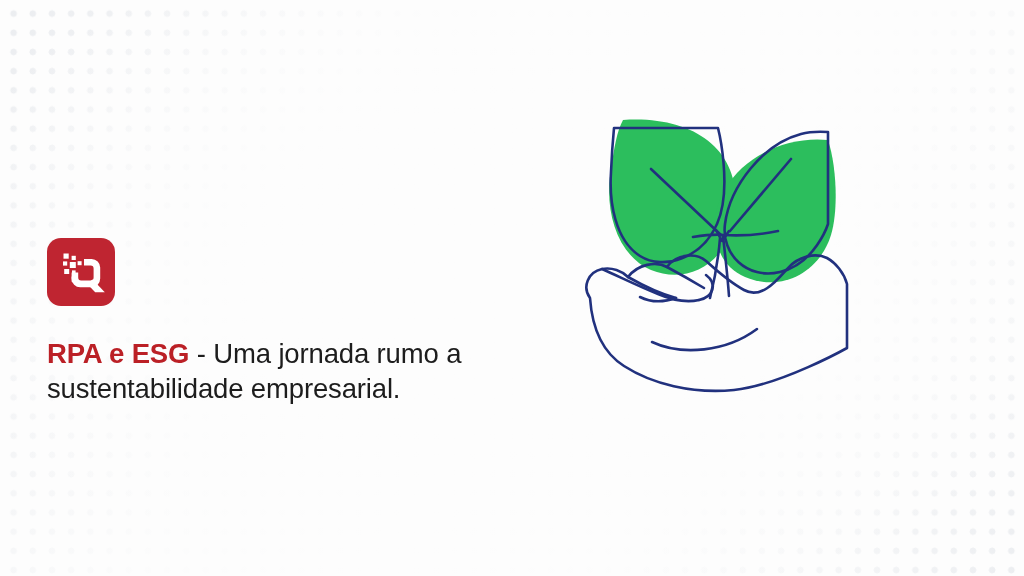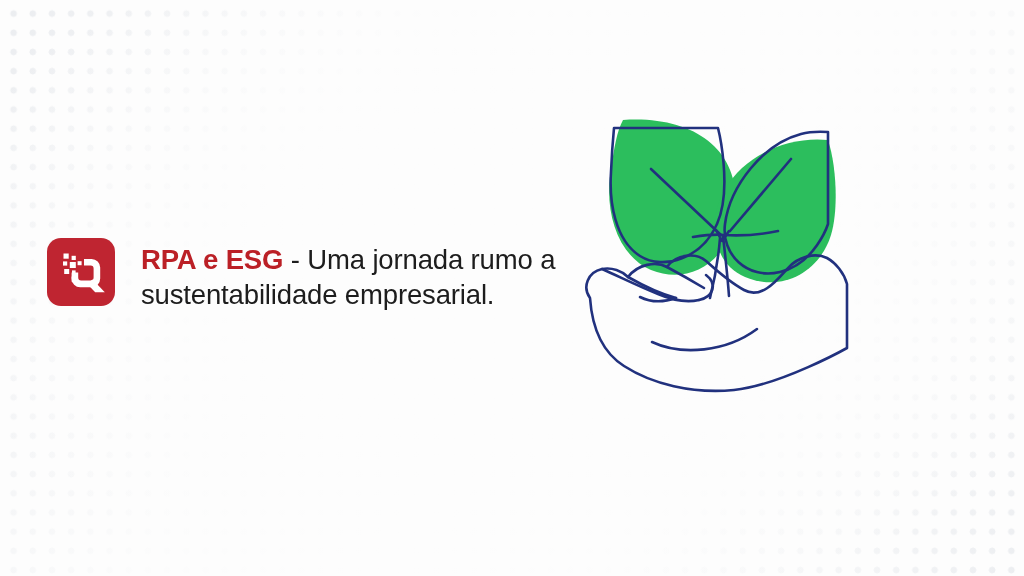--- a/index.html
+++ b/index.html
@@ -55,20 +55,21 @@
   }
 
   
   .headline-block {
     position: absolute;
     left: 47px;
     top: 238px;
     display: flex;
     align-items: flex-start;
     gap: 26px;
+    flex-direction: column;
   }
 
   .brand-logo {
     width: 68px;
     height: 68px;
     border-radius: 14px;
     background: #bf2531;
     flex: 0 0 auto;
     position: relative;
     overflow: hidden;

